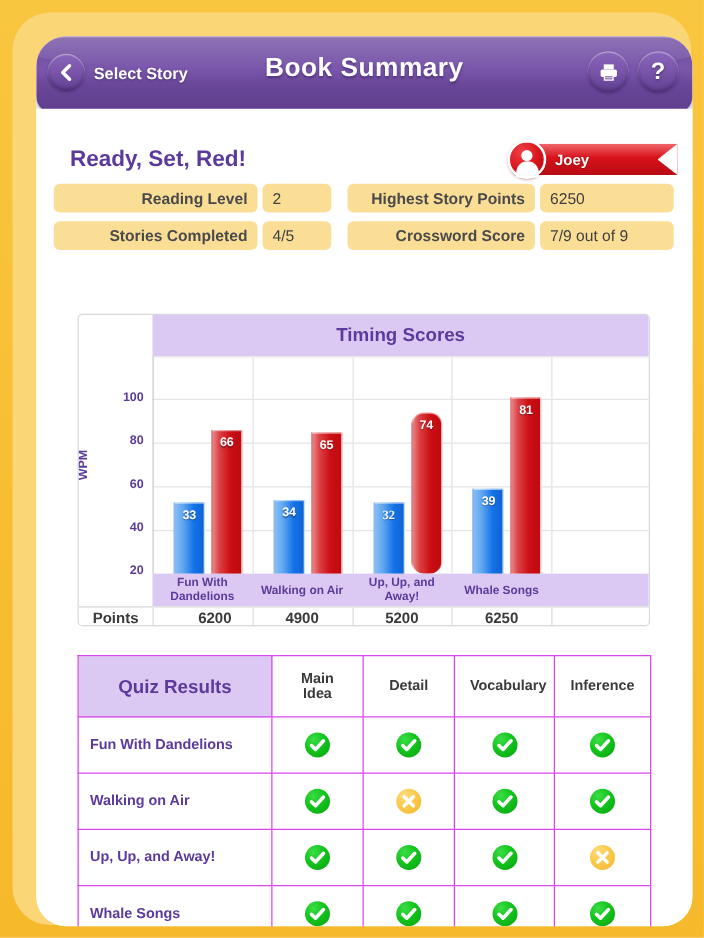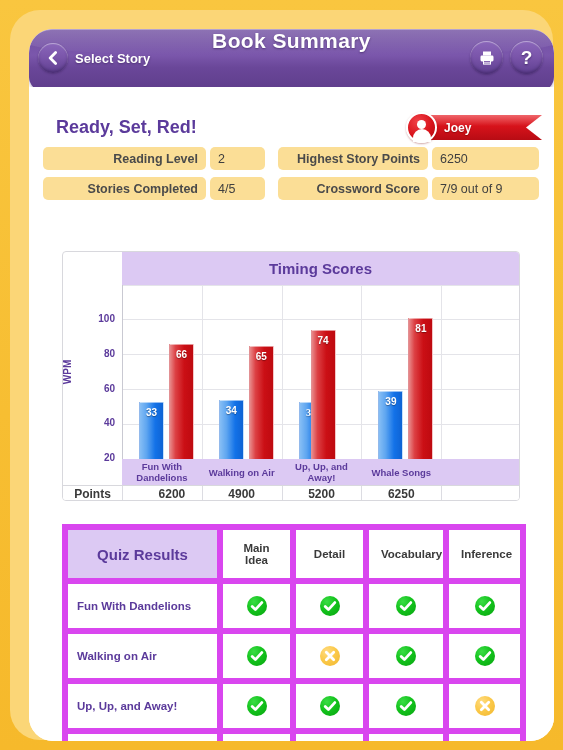--- a/index.html
+++ b/index.html
@@ -44,21 +44,21 @@
   }
   #header:after {
     content:"";
     position:absolute; left:0; top:0; width:100%; height:26px;
     border-radius: 22px 22px 50% 50%/22px 22px 18px 18px;
     background: linear-gradient(180deg,rgba(255,255,255,.22),rgba(255,255,255,0));
     pointer-events:none;
   }
   #page-title {
     position: absolute;
-    left: 0; top: 0; width: 525px;
+    left: 0; top: 14px; width: 525px;
     text-align: center;
     color: #ffffff;
     font-size: 21px;
     font-weight: bold;
     letter-spacing: .4px;
     text-shadow: 0 1px 2px rgba(50,25,80,.55);
     z-index: 3;
   }
   #back-btn {
     position: absolute;
@@ -259,21 +259,21 @@
 
   
   #quiz-table {
     position:absolute;
     left: 33px; top: 437px;
     width: 458px;
     border-collapse: collapse;
     table-layout: fixed;
   }
   #quiz-table td, #quiz-table th {
-    border: 6px solid #d946ef;
+    border: 1px solid #d946ef;
     height: 31px;
     padding: 12px;
   }
   #quiz-table .hdr-main {
     background:#DCC9F3;
     color:#5B3A9B;
     font-size:15px; font-weight:bold;
     text-align:center;
   }
   #quiz-table .hdr-col {
@@ -404,21 +404,21 @@
                   <span class="bar-val">34</span>
                 </div>
                 <div class="bar red" style="left: 47px; height: 113.1px;">
                   <span class="bar-val">65</span>
                 </div>
               </div>
               <div class="bargroup" style="left: 159.6px; width: 79.8px;">
                 <div class="bar blue" style="left: 17px; height: 57px; font-family: Liberation Serif, serif;">
                   <span class="bar-val">32</span>
                 </div>
-                <div class="bar red" style="left: 29px; height: 128.76px;">
+                <div class="bar red" style="left: 47px; height: 128.76px; border-radius: 10px;">
                   <span class="bar-val">74</span>
                 </div>
               </div>
               <div class="bargroup" style="left: 239.4px; width: 79.8px;">
                 <div class="bar blue" style="left: 17px; height: 67.86px;">
                   <span class="bar-val">39</span>
                 </div>
                 <div class="bar red" style="left: 47px; height: 140.94px;">
                   <span class="bar-val">81</span>
                 </div>

